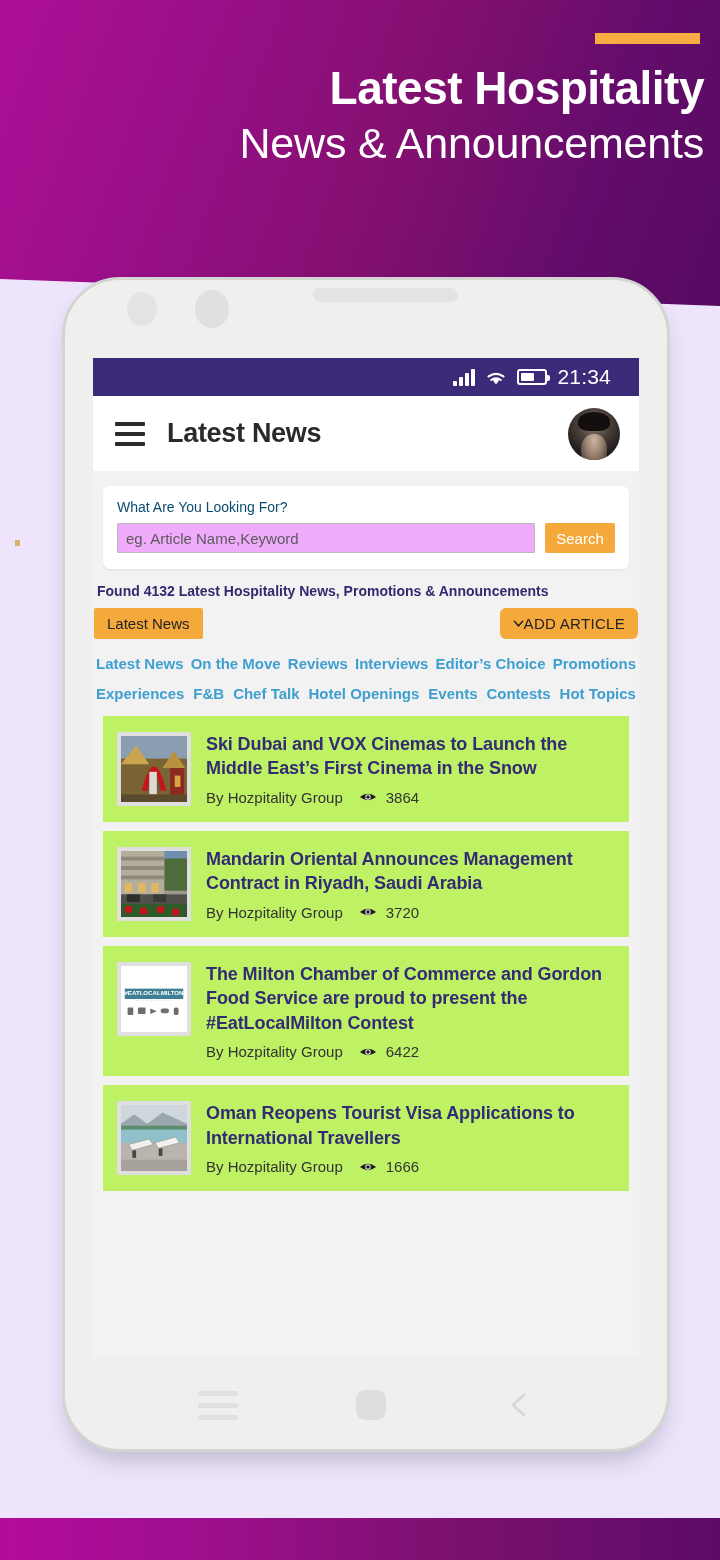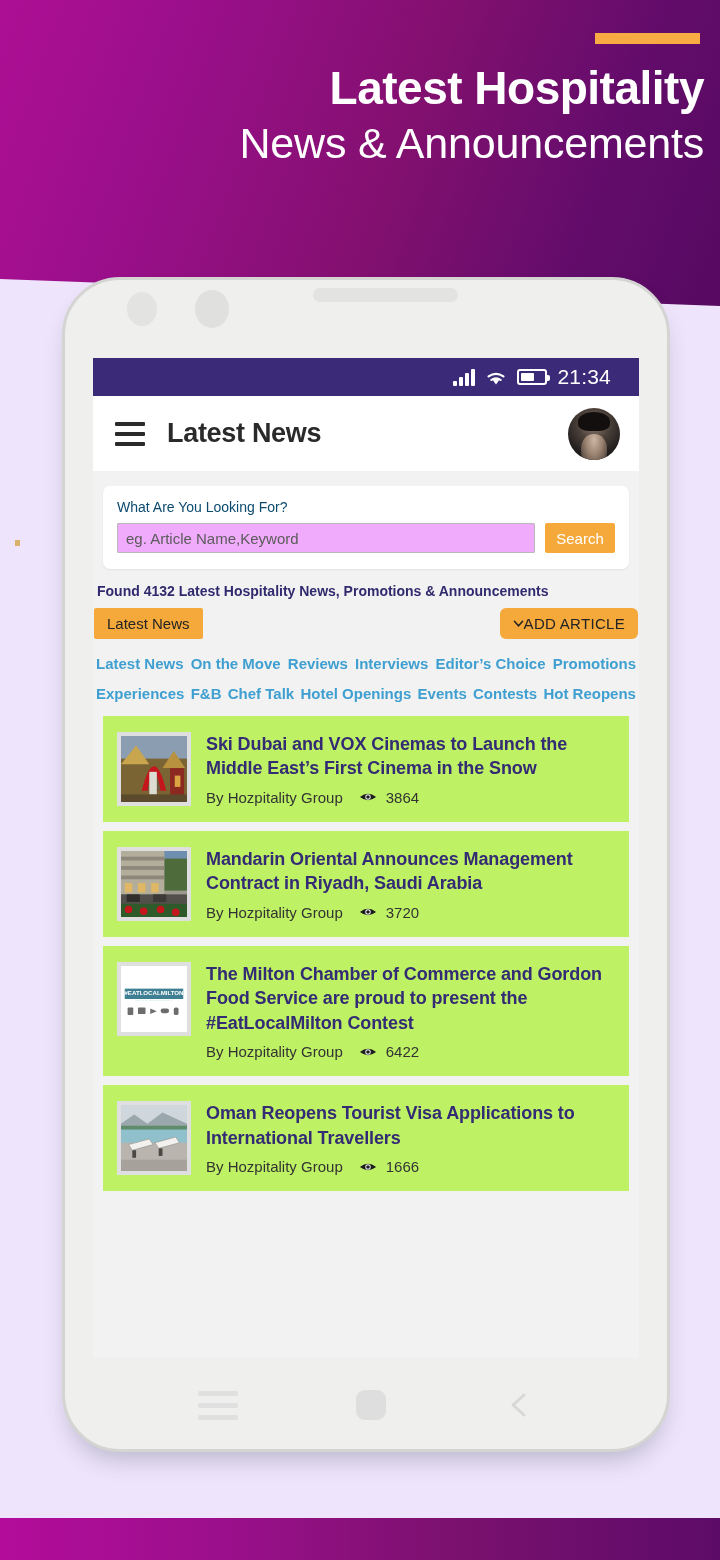--- a/index.html
+++ b/index.html
@@ -281,21 +281,21 @@
       <span class="cat">Editor’s Choice</span>
       <span class="cat">Promotions</span>
     </div>
     <div class="catrow">
       <span class="cat">Experiences</span>
       <span class="cat">F&amp;B</span>
       <span class="cat">Chef Talk</span>
       <span class="cat">Hotel Openings</span>
       <span class="cat">Events</span>
       <span class="cat">Contests</span>
-      <span class="cat">Hot Reopens</span>
+      <span class="cat">Hot Topics</span>
     </div>
   </div>
 
   <div class="list">
 
     <div class="card">
       <div class="thumb">
         <svg viewBox="0 0 70 70" preserveAspectRatio="none">
           <rect width="70" height="70" fill="#6e5a3c"></rect>
           <rect y="0" width="70" height="26" fill="#8b9db0"></rect>

